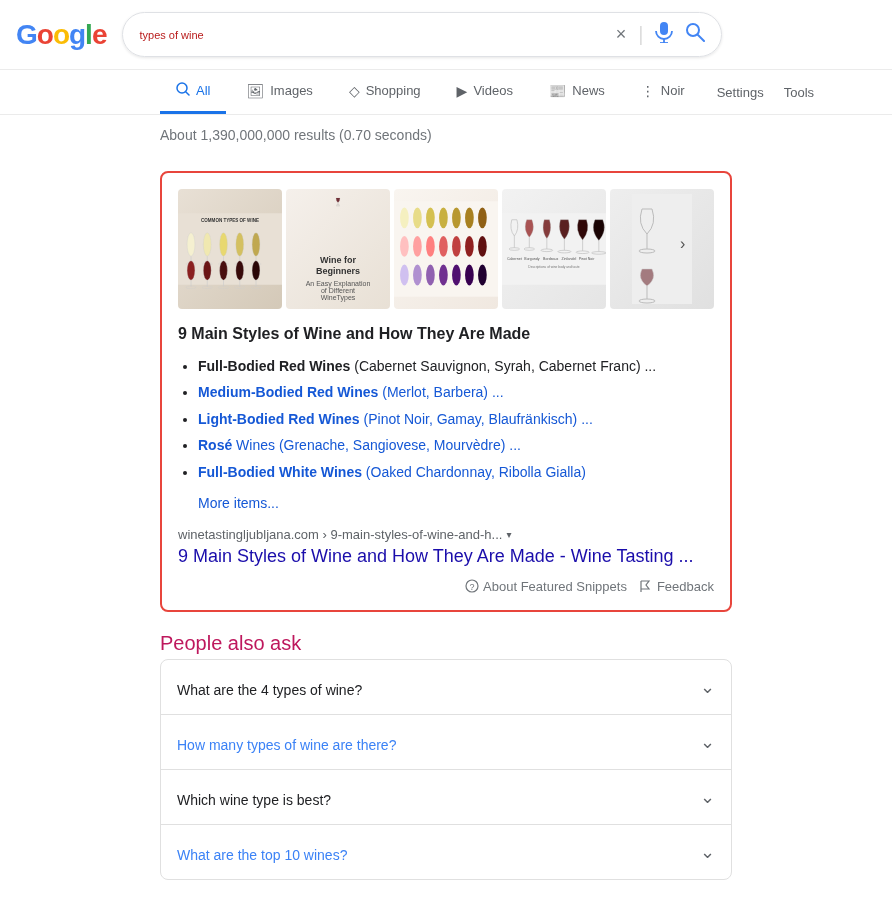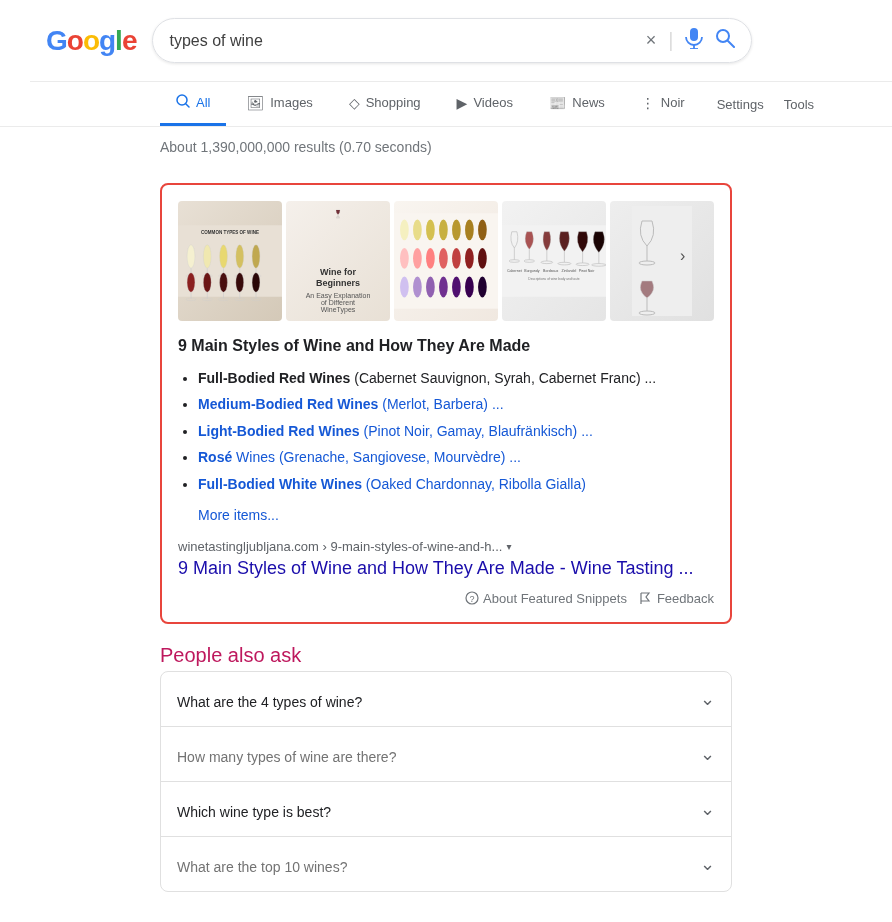--- a/index.html
+++ b/index.html
@@ -7,24 +7,23 @@
       font-family: Arial, sans-serif;
       background: #fff;
       color: #202124;
       font-size: 14px;
     }
 
     
     .header {
       display: flex;
       align-items: center;
-      padding: 18px 16px;
+      padding: 12px 16px;
       border-bottom: 1px solid #ebebeb;
       gap: 16px;
-      margin-left: 30px;
     }
     .google-logo {
       font-size: 28px;
       font-weight: bold;
       letter-spacing: -1px;
       flex-shrink: 0;
     }
     .logo-g { color: #4285F4; }
     .logo-o1 { color: #EA4335; }
     .logo-o2 { color: #FBBC05; }
@@ -40,22 +39,22 @@
       border: 1px solid #dfe1e5;
       border-radius: 24px;
       padding: 8px 16px;
       gap: 8px;
       box-shadow: 0 1px 3px rgba(0,0,0,0.1);
     }
     .search-input {
       flex: 1;
       border: none;
       outline: none;
-      font-size: 16px;
-      color: #404040;
+      font-size: 11px;
+      color: #b91c1c;
     }
     .search-bar-icons {
       display: flex;
       align-items: center;
       gap: 12px;
     }
     .icon-x { color: #70757a; font-size: 18px; cursor: pointer; }
     .icon-mic { color: #4285F4; font-size: 20px; }
     .icon-search-blue { color: #4285F4; font-size: 20px; }
 
@@ -241,21 +240,21 @@
       justify-content: space-between;
       align-items: flex-end;
       padding: 16px;
       cursor: pointer;
     }
     .paa-item:last-child { border-bottom: none; }
     .paa-question {
       font-size: 14px;
       color: #202124;
     }
-    .paa-question.orange { color: #737373; }
+    .paa-question.orange { color: #3b82f6; }
     .chevron-icon { color: #5f6368; font-size: 18px; }
 
     
     .bottom-feedback {
       text-align: right;
       padding: 8px 24px;
       font-size: 13px;
       color: #70757a;
       font-style: italic;
     }

